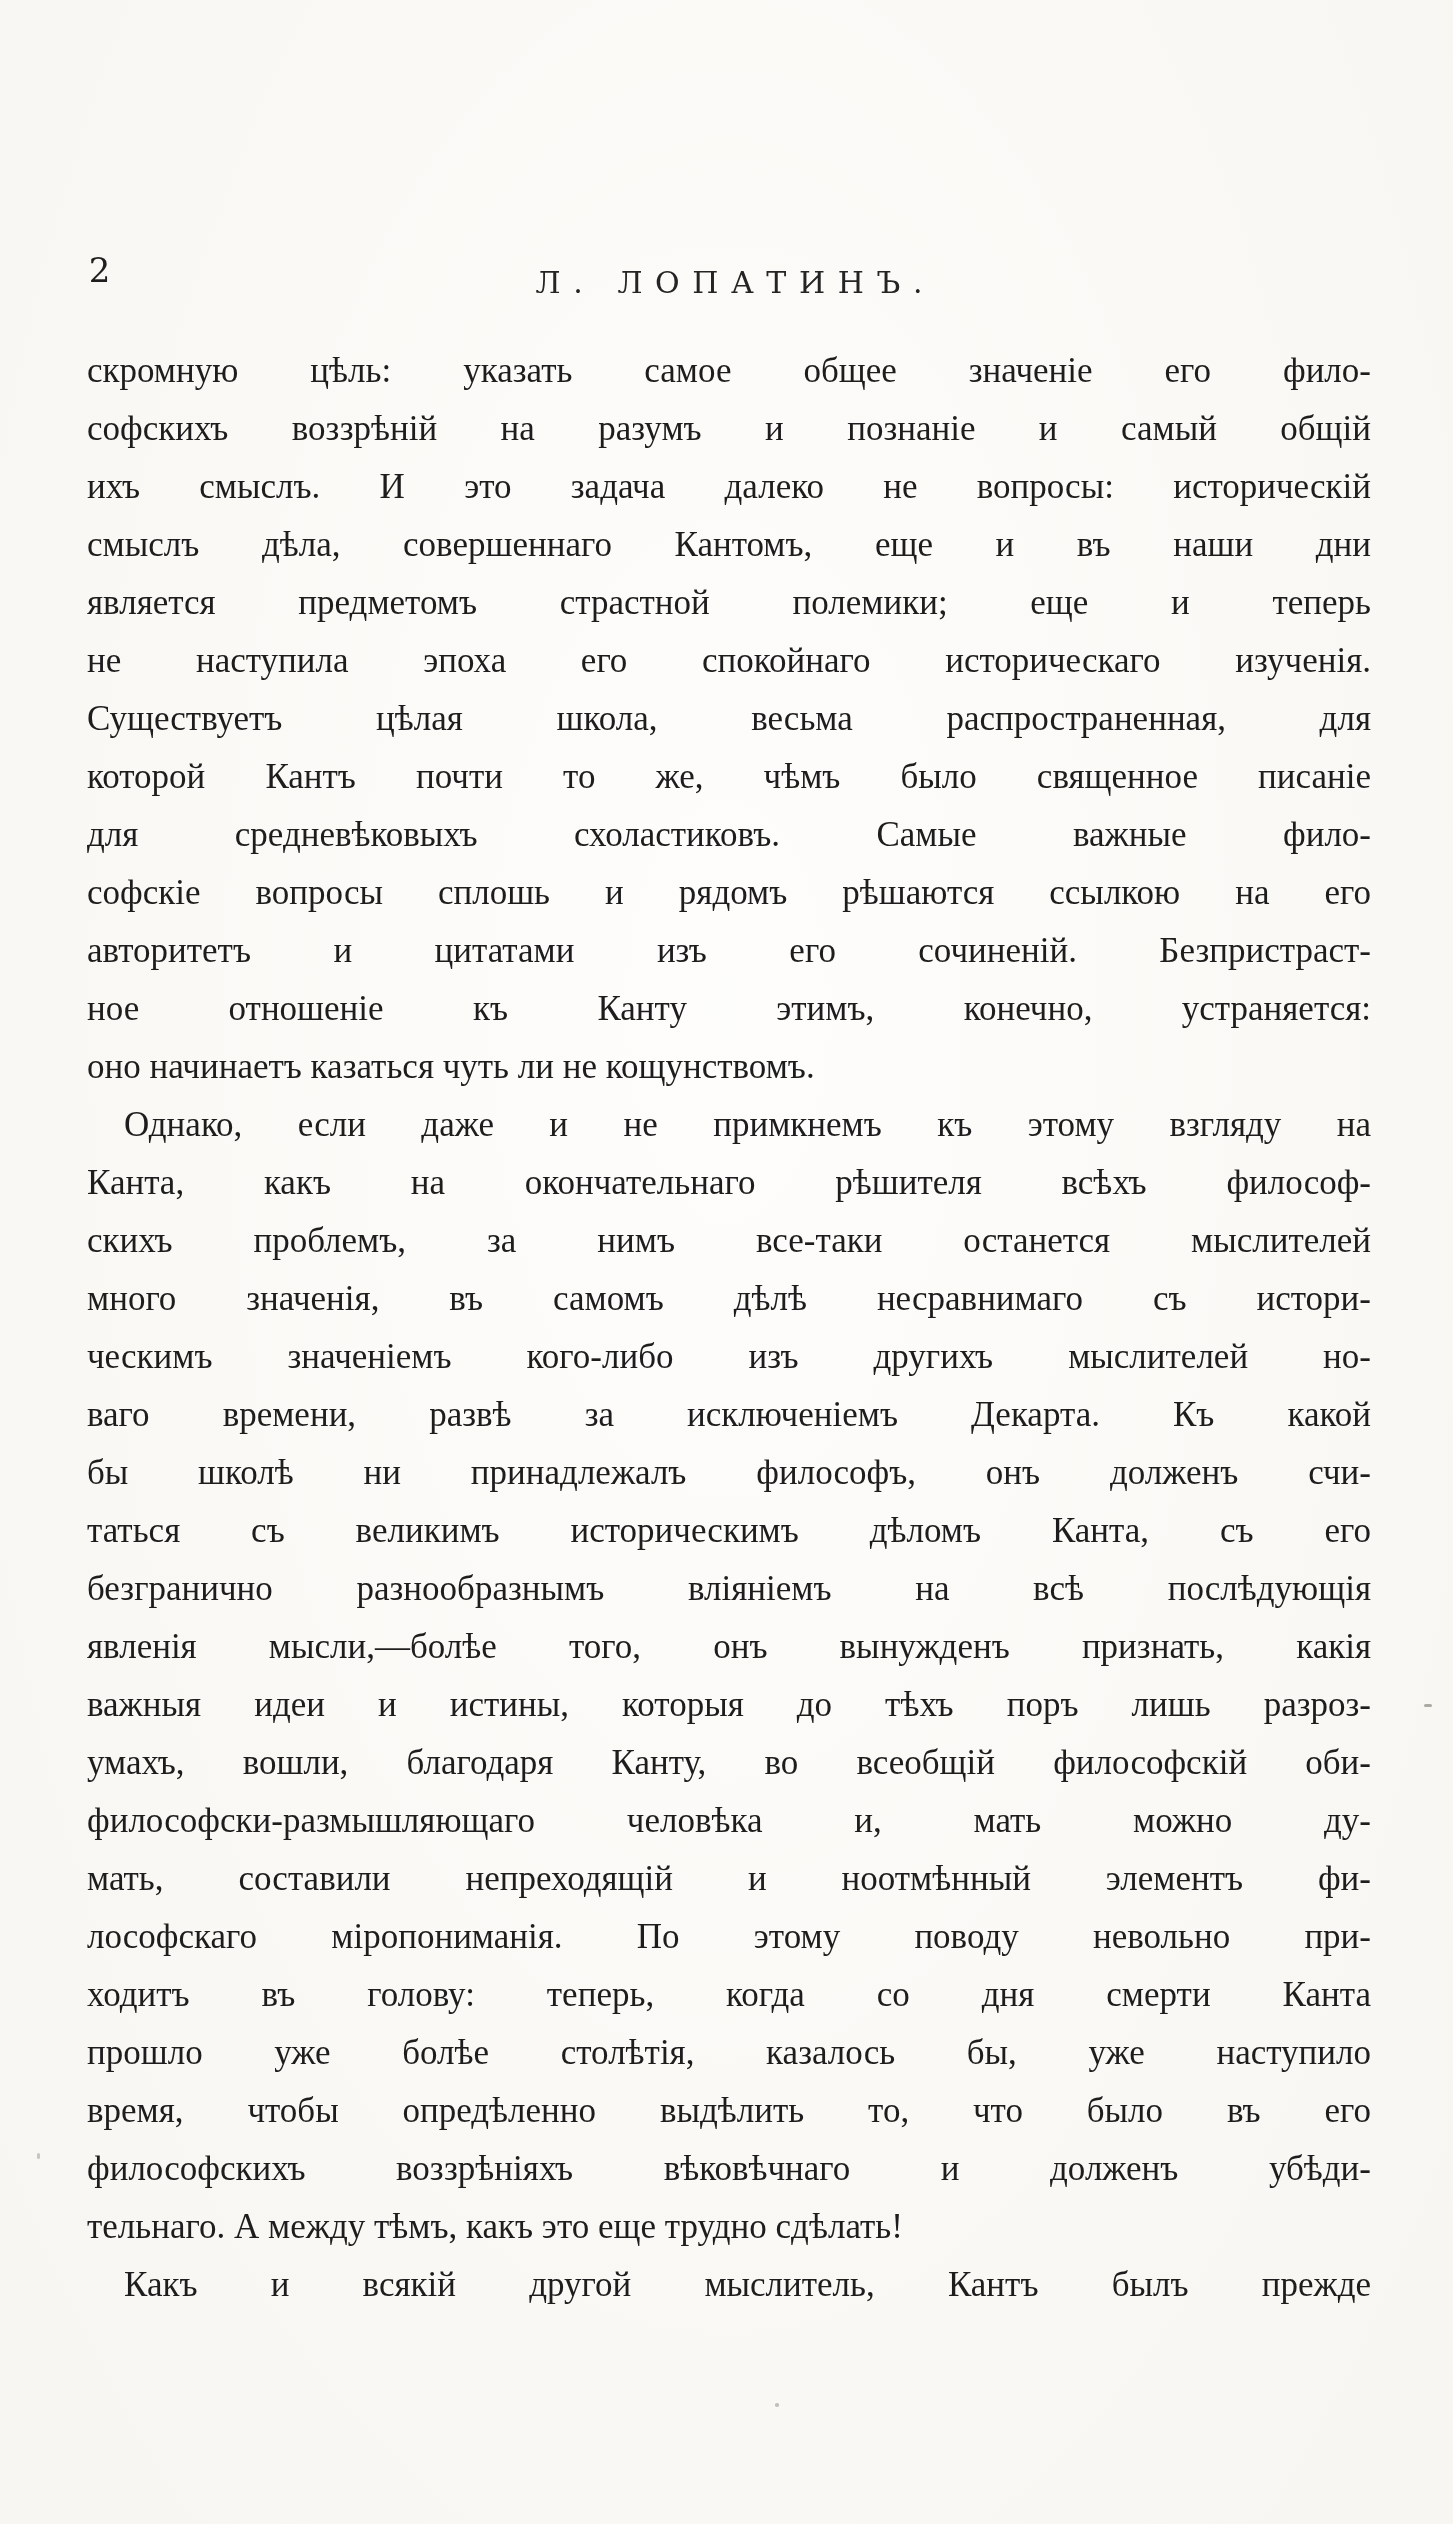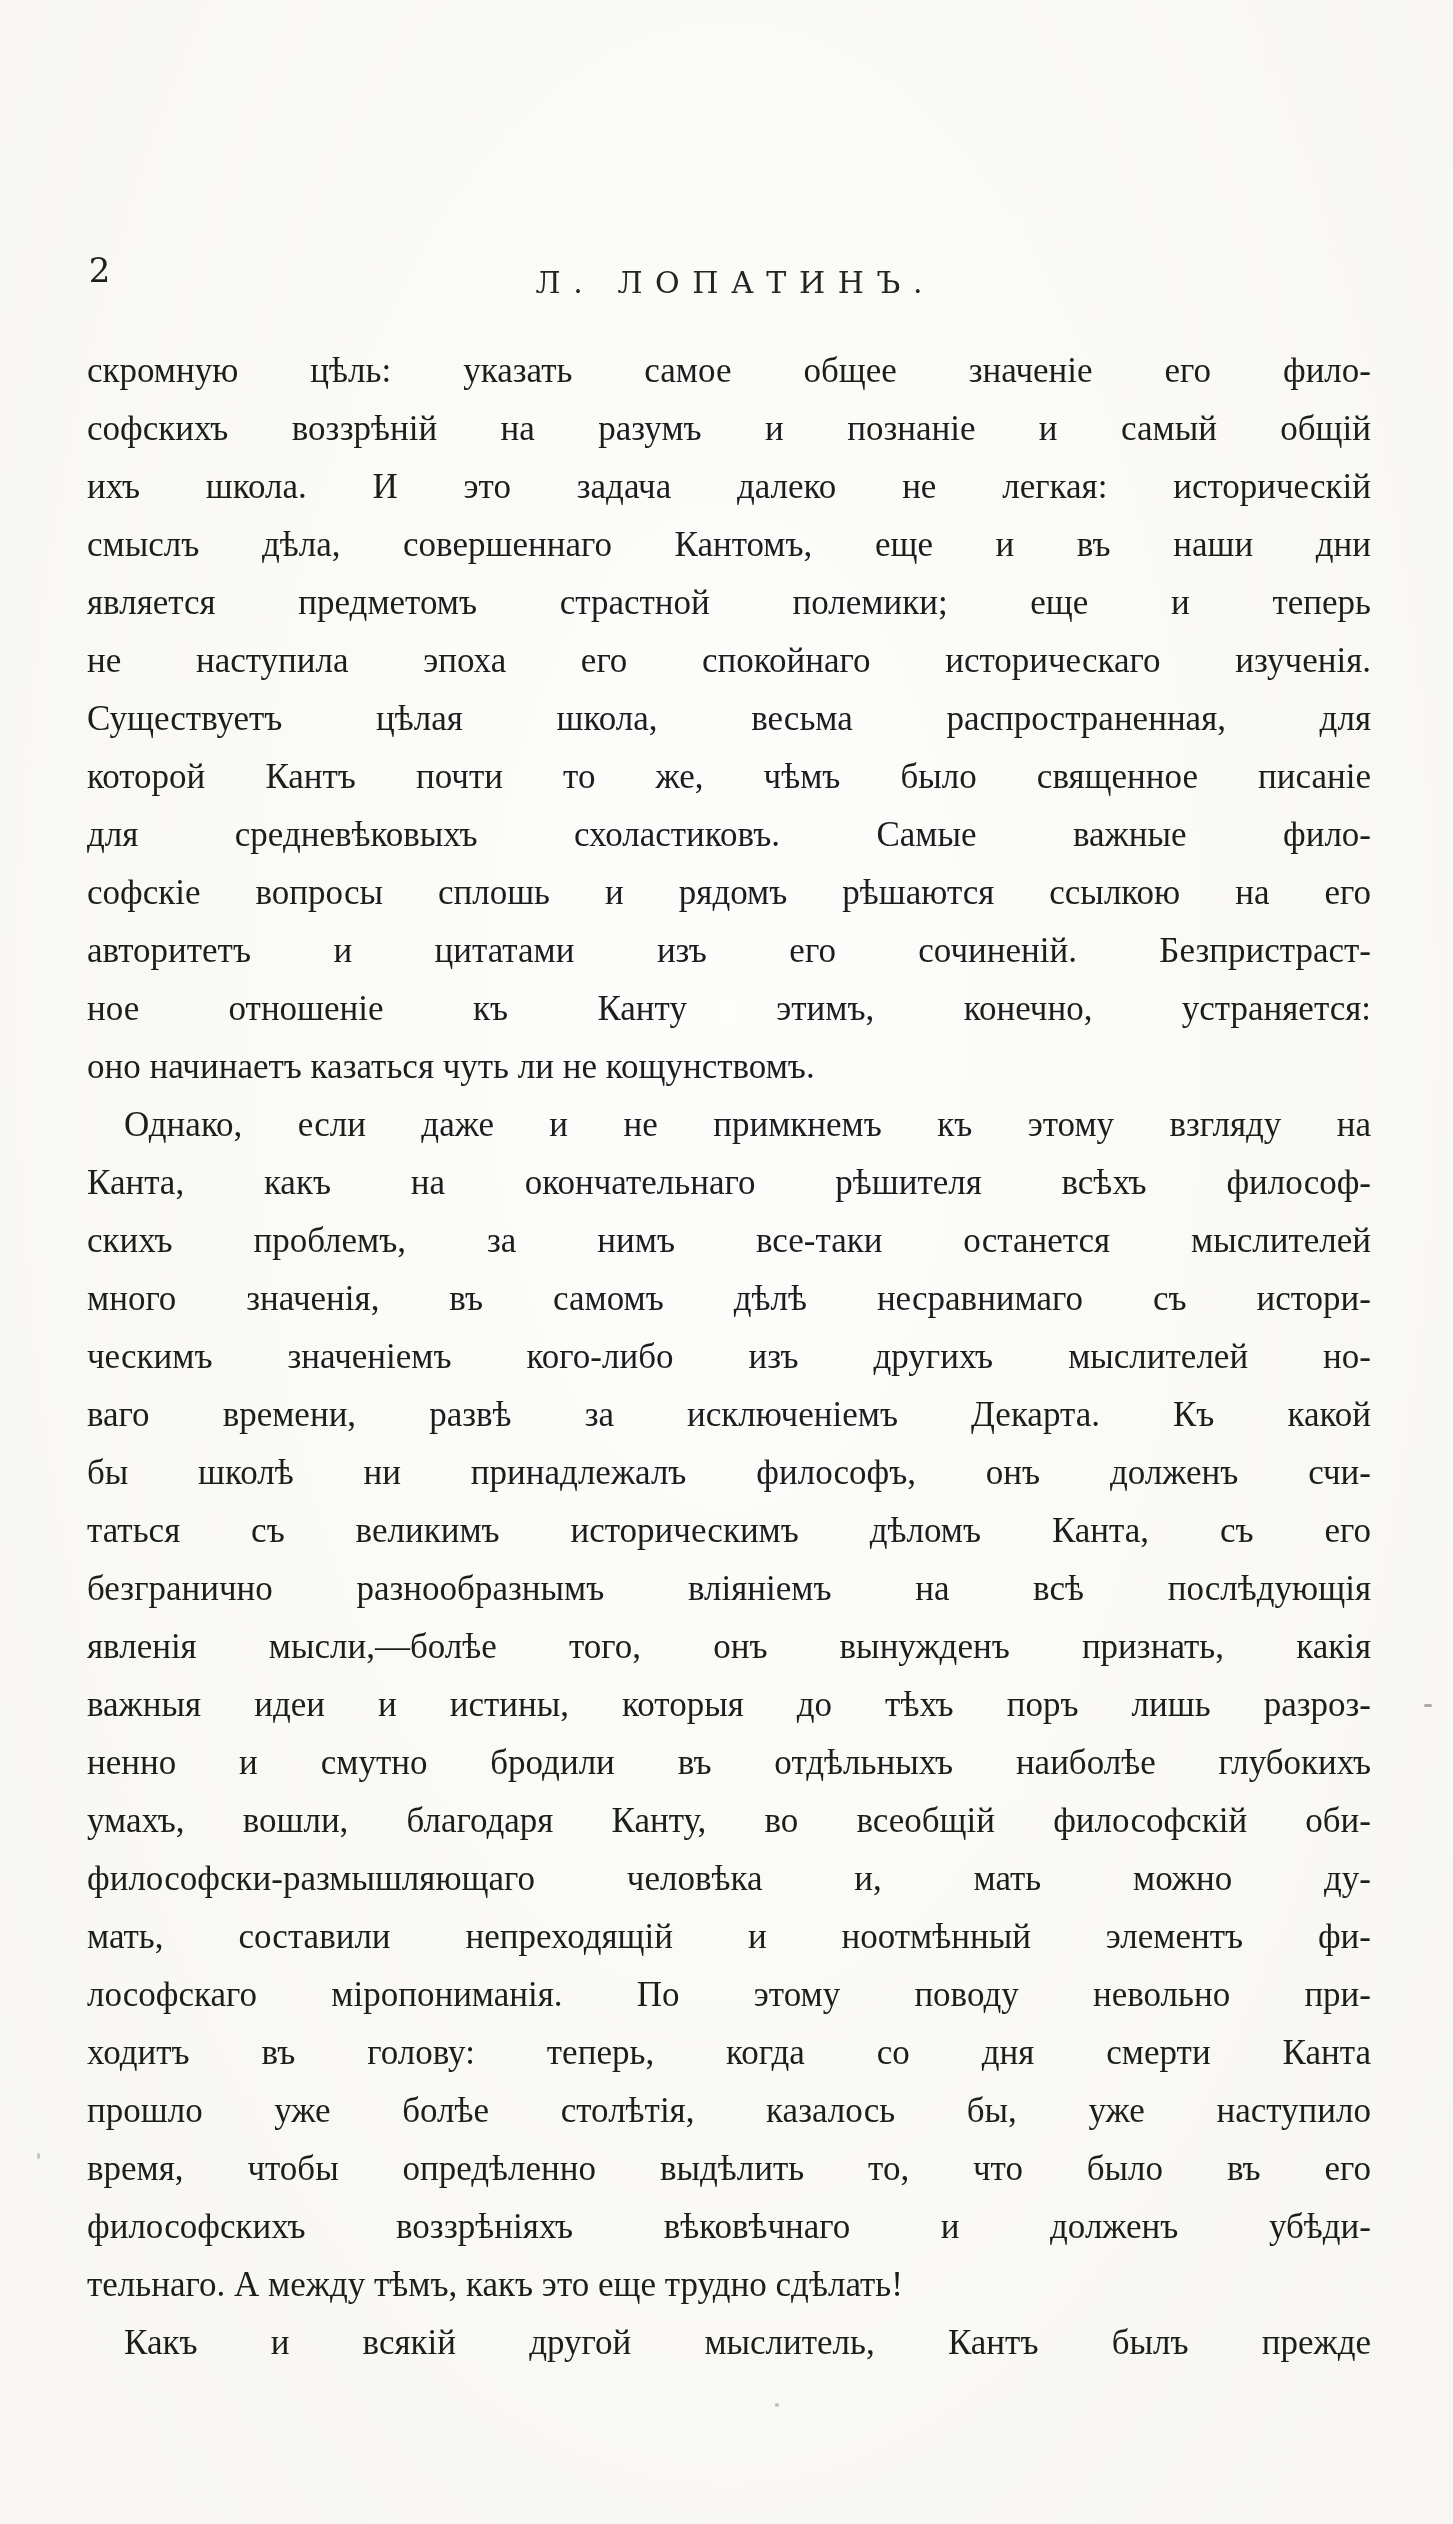--- a/index.html
+++ b/index.html
@@ -90,21 +90,21 @@
 
   <header class="running-head">
     <span class="page-num">2</span>
     <span class="head-title">Л. ЛОПАТИНЪ.</span>
   </header>
 
   <main class="text-block" id="text-block" style="color: rgb(29, 29, 29); font-family: Liberation Serif, serif;">
       <div class="para">
         <div class="line">скромную цѣль: указать самое общее значеніе его фило-</div>
         <div class="line">софскихъ воззрѣній на разумъ и познаніе и самый общій</div>
-        <div class="line">ихъ школа. И это задача далеко не легкая: историческій</div>
+        <div class="line">ихъ смыслъ. И это задача далеко не вопросы: историческій</div>
         <div class="line">смыслъ дѣла, совершеннаго Кантомъ, еще и въ наши дни</div>
         <div class="line">является предметомъ страстной полемики; еще и теперь</div>
         <div class="line">не наступила эпоха его спокойнаго историческаго изученія.</div>
         <div class="line">Существуетъ цѣлая школа, весьма распространенная, для</div>
         <div class="line">которой Кантъ почти то же, чѣмъ было священное писаніе</div>
         <div class="line">для средневѣковыхъ схоластиковъ. Самые важные фило-</div>
         <div class="line">софскіе вопросы сплошь и рядомъ рѣшаются ссылкою на его</div>
         <div class="line">авторитетъ и цитатами изъ его сочиненій. Безпристраст-</div>
         <div class="line">ное отношеніе къ Канту этимъ, конечно, устраняется:</div>
         <div class="line last">оно начинаетъ казаться чуть ли не кощунствомъ.</div>
@@ -114,21 +114,20 @@
         <div class="line">Канта, какъ на окончательнаго рѣшителя всѣхъ философ-</div>
         <div class="line">скихъ проблемъ, за нимъ все-таки останется мыслителей</div>
         <div class="line">много значенія, въ самомъ дѣлѣ несравнимаго съ истори-</div>
         <div class="line">ческимъ значеніемъ кого-либо изъ другихъ мыслителей но-</div>
         <div class="line">ваго времени, развѣ за исключеніемъ Декарта. Къ какой</div>
         <div class="line">бы школѣ ни принадлежалъ философъ, онъ долженъ счи-</div>
         <div class="line">таться съ великимъ историческимъ дѣломъ Канта, съ его</div>
         <div class="line">безгранично разнообразнымъ вліяніемъ на всѣ послѣдующія</div>
         <div class="line">явленія мысли,—болѣе того, онъ вынужденъ признать, какія</div>
         <div class="line">важныя идеи и истины, которыя до тѣхъ поръ лишь разроз-</div>
-        <div class="line">ненно и смутно бродили въ отдѣльныхъ наиболѣе глубокихъ</div>
         <div class="line">умахъ, вошли, благодаря Канту, во всеобщій философскій оби-</div>
         <div class="line">философски-размышляющаго человѣка и, мать можно ду-</div>
         <div class="line">мать, составили непреходящій и ноотмѣнный элементъ фи-</div>
         <div class="line">лософскаго міропониманія. По этому поводу невольно при-</div>
         <div class="line">ходитъ въ голову: теперь, когда со дня смерти Канта</div>
         <div class="line">прошло уже болѣе столѣтія, казалось бы, уже наступило</div>
         <div class="line">время, чтобы опредѣленно выдѣлить то, что было въ его</div>
         <div class="line">философскихъ воззрѣніяхъ вѣковѣчнаго и долженъ убѣди-</div>
         <div class="line last">тельнаго. А между тѣмъ, какъ это еще трудно сдѣлать!</div>
       </div>

